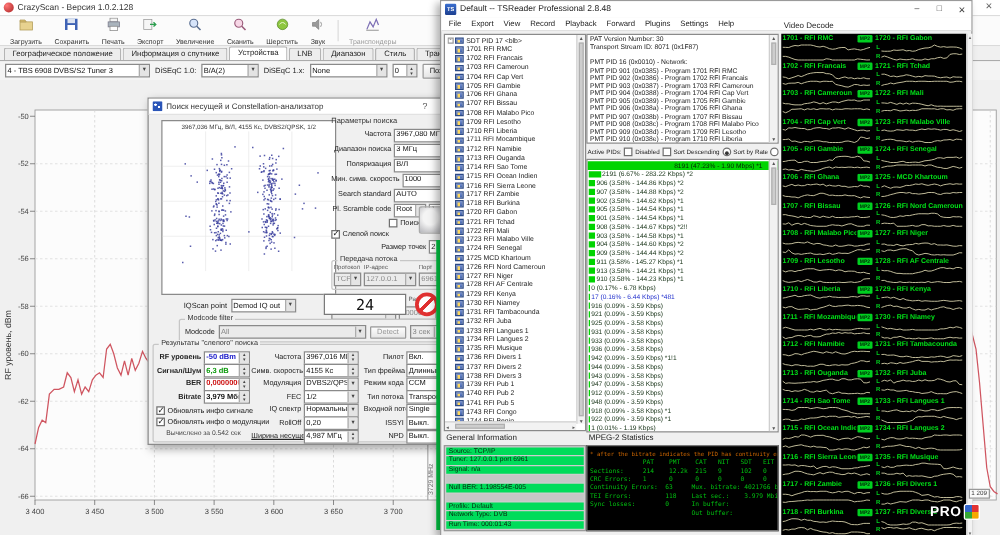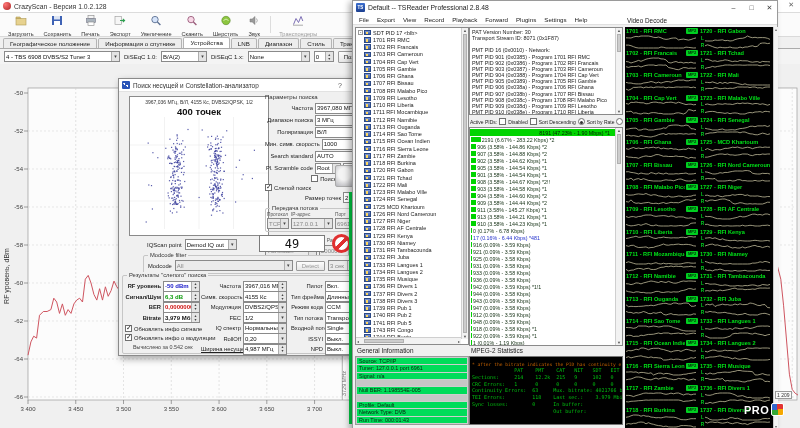--- a/index.html
+++ b/index.html
@@ -305,21 +305,20 @@
   <section class="dlg">
     <div class="dlg-title">
       <span class="dico"></span>
       <span class="t">Поиск несущей и Constellation-анализатор</span>
       <span class="wb">?</span>
       <span class="wb">✕</span>
     </div>
 
     <div class="cplot">
       <div class="hdr">3967,036 МГц, В/Л, 4155 Кс, DVBS2/QPSK, 1/2</div>
-      <div class="cnt">400 точек</div>
       <svg id="constel" width="138" height="112">
           <line x1="34.5" y1="0" x2="34.5" y2="112" stroke="#e4e4e4" stroke-width="0.5"></line>
           <line x1="0" y1="28" x2="138" y2="28" stroke="#e4e4e4" stroke-width="0.5"></line>
           <line x1="69" y1="0" x2="69" y2="112" stroke="#e4e4e4" stroke-width="0.5"></line>
           <line x1="0" y1="56" x2="138" y2="56" stroke="#e4e4e4" stroke-width="0.5"></line>
           <line x1="103.5" y1="0" x2="103.5" y2="112" stroke="#e4e4e4" stroke-width="0.5"></line>
           <line x1="0" y1="84" x2="138" y2="84" stroke="#e4e4e4" stroke-width="0.5"></line>
           <rect x="48.6" y="71.5" width="1.2" height="1.2" fill="#3b3f9e" opacity="0.85"></rect>
           <rect x="49.1" y="47.5" width="1.2" height="1.2" fill="#3b3f9e" opacity="0.85"></rect>
           <rect x="44.7" y="66.0" width="1.2" height="1.2" fill="#3b3f9e" opacity="0.85"></rect>
@@ -830,21 +829,21 @@
 
     <div class="dish"></div>
 
     <div class="iqrow">
       <span class="lb">IQScan point</span>
       <span class="ctl" style="width:52px">
           <span class="v">Demod IQ out</span>
           <span class="cbtn dd"></span>
         </span>
     </div>
-    <div class="counter">49</div>
+    <div class="counter">24</div>
     <div class="stop"></div>
 
     <div class="grp mod">
       <span class="gcap">Modcode filter</span>
       <div class="modrow">
         <span class="lb">Modcode</span>
         <span class="ctl dis" style="flex:1">
             <span class="v">All</span>
             <span class="cbtn dd"></span>
           </span>

